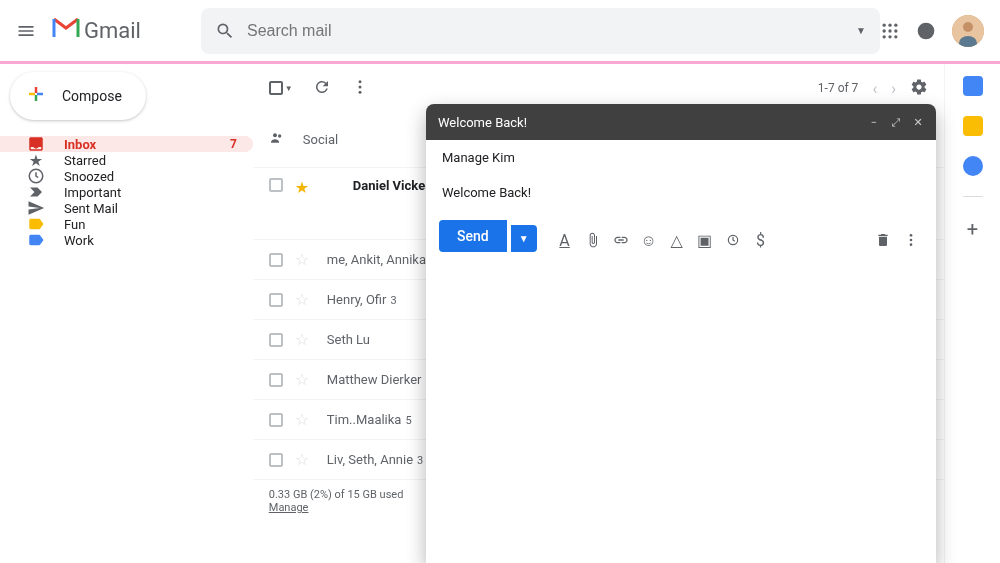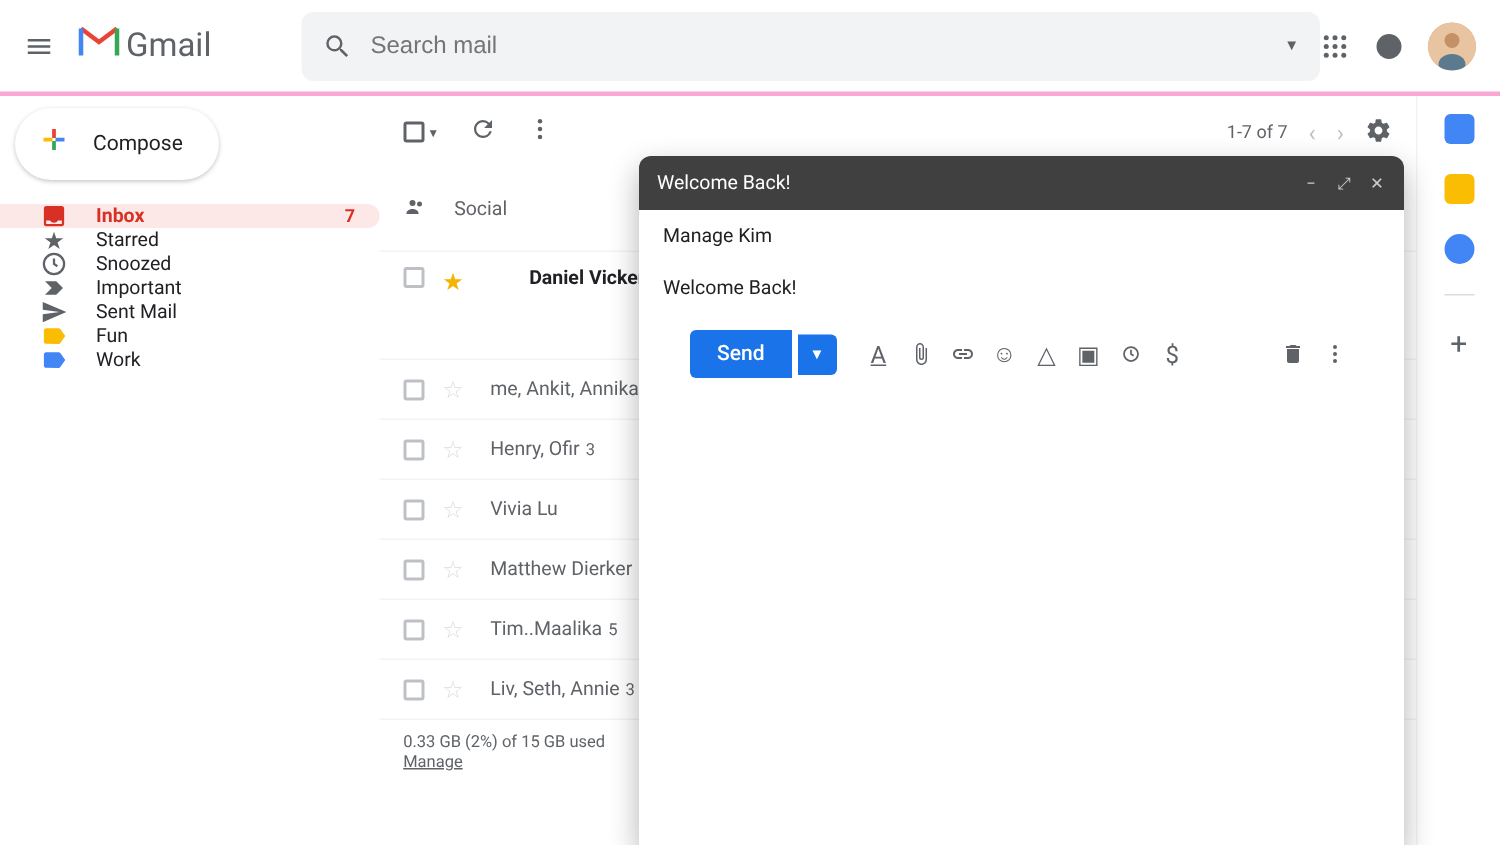--- a/index.html
+++ b/index.html
@@ -65,21 +65,21 @@
   .sidepanel { width: 56px; border-left: 1px solid #f1f3f4; display: flex; flex-direction: column; align-items: center; padding-top: 12px; gap: 20px; }
   .sidepanel-btn { width: 20px; height: 20px; border-radius: 4px; cursor: pointer; }
 
   .compose-window { position: absolute; bottom: 0; right: 64px; width: 510px; height: 460px; background: #fff; box-shadow: 0 8px 20px rgba(0,0,0,.3); border-radius: 8px 8px 0 0; display: flex; flex-direction: column; }
   .cw-header { background: #404040; color: #fff; height: 36px; border-radius: 8px 8px 0 0; display: flex; align-items: center; padding: 0 12px; font-size: 13px; }
   .cw-header .cw-ctrls { margin-left: auto; display: flex; gap: 10px; }
   .cw-header .cw-ctrl { width: 12px; height: 12px; cursor: pointer; color: #ccc; font-size: 11px; display: flex; align-items: center; justify-content: center; }
   .cw-field { padding: 10px 16px; font-size: 13px; color: #202124; }
   .cw-body { flex: 1; padding: 10px 16px; font-size: 13px; line-height: 1.7; }
   .cw-body p { margin-bottom: 6px; }
-  .cw-toolbar { display: flex; align-items: center; padding: 10px 34px; gap: 4px; }
+  .cw-toolbar { display: flex; align-items: flex-end; padding: 10px 13px; gap: 4px; }
   .send-btn { background: #1a73e8; color: #fff; border-radius: 4px 0 0 4px; padding: 8px 18px; font-size: 14px; font-weight: 500; cursor: pointer; }
   .send-caret { background: #1a73e8; color: #fff; border-radius: 0 4px 4px 0; padding: 8px 8px; cursor: pointer; font-size: 10px; margin-right: 12px; }
   .fmt-btn { width: 24px; height: 24px; display: flex; align-items: center; justify-content: center; color: #5f6368; cursor: pointer; font-size: 16px; }
   .fmt-del { margin-left: auto; }
   .count-sub { font-size: 11px; color: #5f6368; margin-left: 4px; }
 </style>
 </head>
 <body>
 
 <div class="header">
@@ -289,21 +289,21 @@
             <span class="sender">Henry, Ofir<span class="count-sub">3</span></span>
             <span class="subject-area">
               <span class="subject">Brunch</span>
               <span class="snippet"> — I've made a reservation at your favorite place. See you at 11!</span>
             </span>
             <span class="date">Mar 31</span>
           </div>
           <div class="email-row">
             <div class="cb"></div>
             <span class="star ">☆</span>
-            <span class="sender">Vivia Lu</span>
+            <span class="sender">Seth Lu</span>
             <span class="subject-area">
               <span class="label-chip" style="background:#fef7e0;color:#e37400">Fun</span>
               <span class="subject">Book C</span>
             </span>
             <span class="date"></span>
           </div>
           <div class="email-row">
             <div class="cb"></div>
             <span class="star ">☆</span>
             <span class="sender">Matthew Dierker</span>

